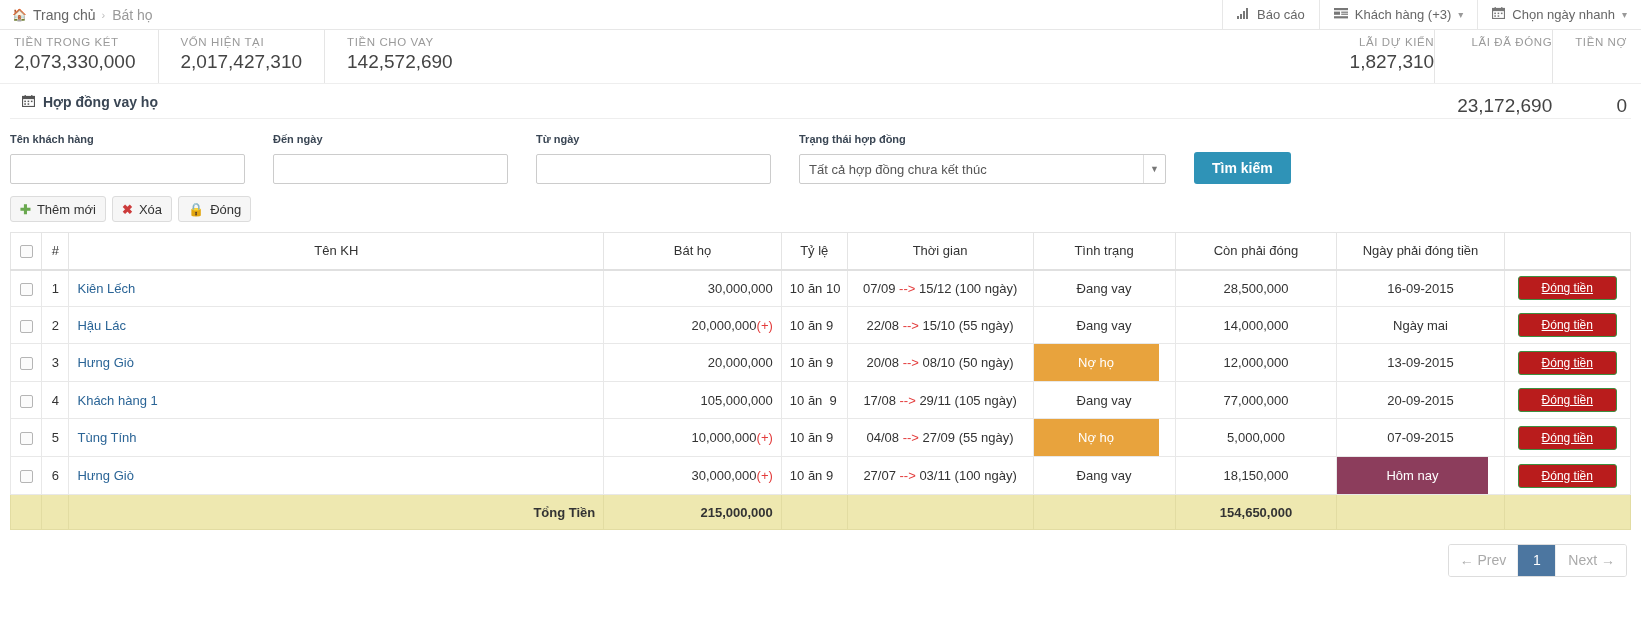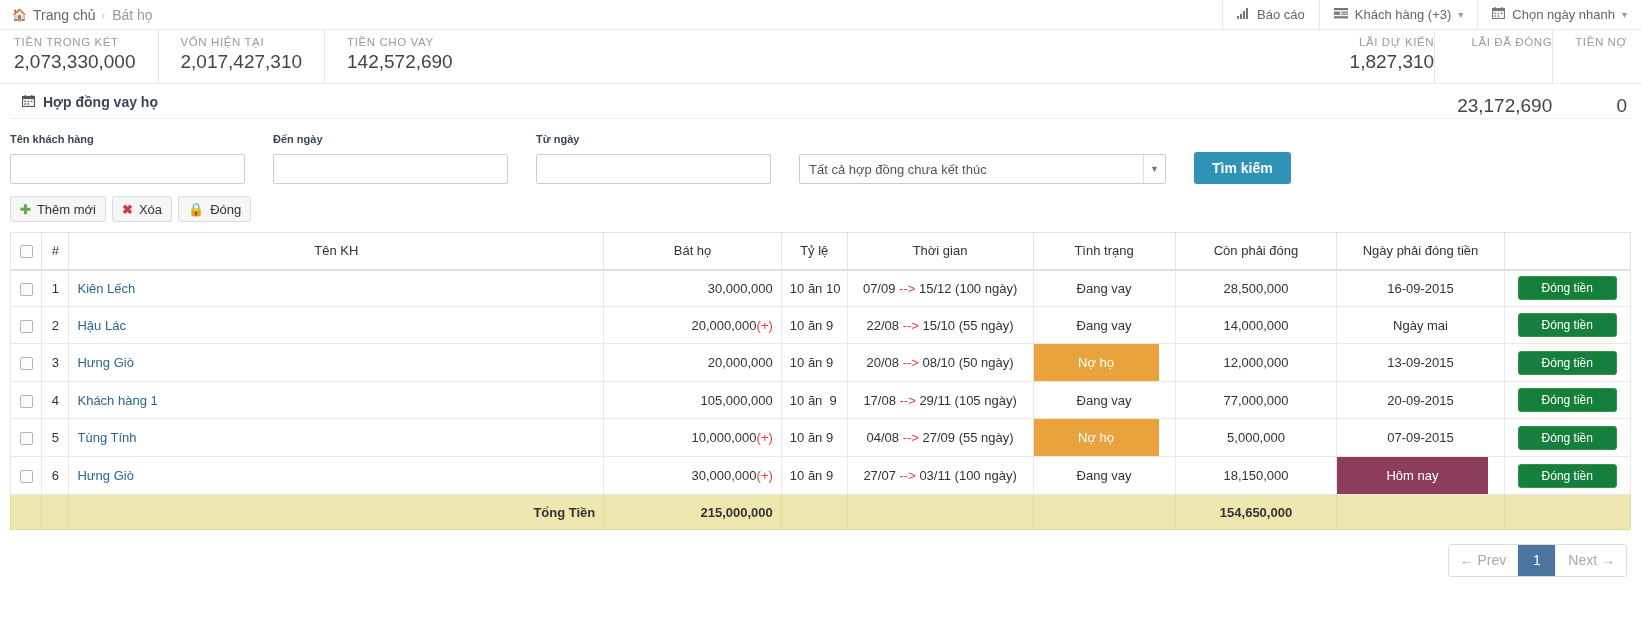--- a/index.html
+++ b/index.html
@@ -185,25 +185,25 @@
     height: 37px; line-height: 37px;
     color: #fff; font-size: 13px; text-align: center;
   }
   td.state-cell { padding: 0; }
   td.date-cell  { padding: 0; }
   .bg-owe   { background: #e8a33d; }
   .bg-today { background: #8c3d5c; }
 
   .btn-pay {
     display: inline-block;
-    background: #15803d; color: #fff;
+    background: #b91c1c; color: #fff;
     font-size: 12px; line-height: 18px;
     padding: 2px 23px; border-radius: 3px;
     border: 1px solid #3d8f41;
-    cursor: pointer; white-space: nowrap;
+    cursor: pointer; white-space: nowrap; text-decoration: underline;
   }
 
   tr.total-row td {
     background: #eee8b0;
     border: 1px solid #e2dca2;
     font-weight: bold; height: 35px;
   }
   .total-label { text-align: right; color: #c0392b; padding-right: 10px; }
   .total-amt { color: #d9413a; text-align: right; }
   .total-amt-c { color: #d9413a; text-align: center; }
@@ -330,20 +330,21 @@
   </div>
   <div class="fgroup w3">
     <label class="flabel">Đến ngày</label>
     <input class="finput" type="text" value="" style="">
   </div>
   <div class="fgroup w2">
     <label class="flabel">Từ ngày</label>
     <input class="finput" type="text" value="" style="">
   </div>
   <div class="fgroup w4">
+    <label class="flabel">Trạng thái hợp đồng</label>
     <div class="fselect-wrap">
       <span class="fselect-text">Tất cả hợp đồng chưa kết thúc</span>
       <span class="fselect-arrow">▼</span>
     </div>
   </div>
   <div style="padding-bottom:0;">
     <button class="btn-search">Tìm kiếm</button>
   </div>
 </div>
 

